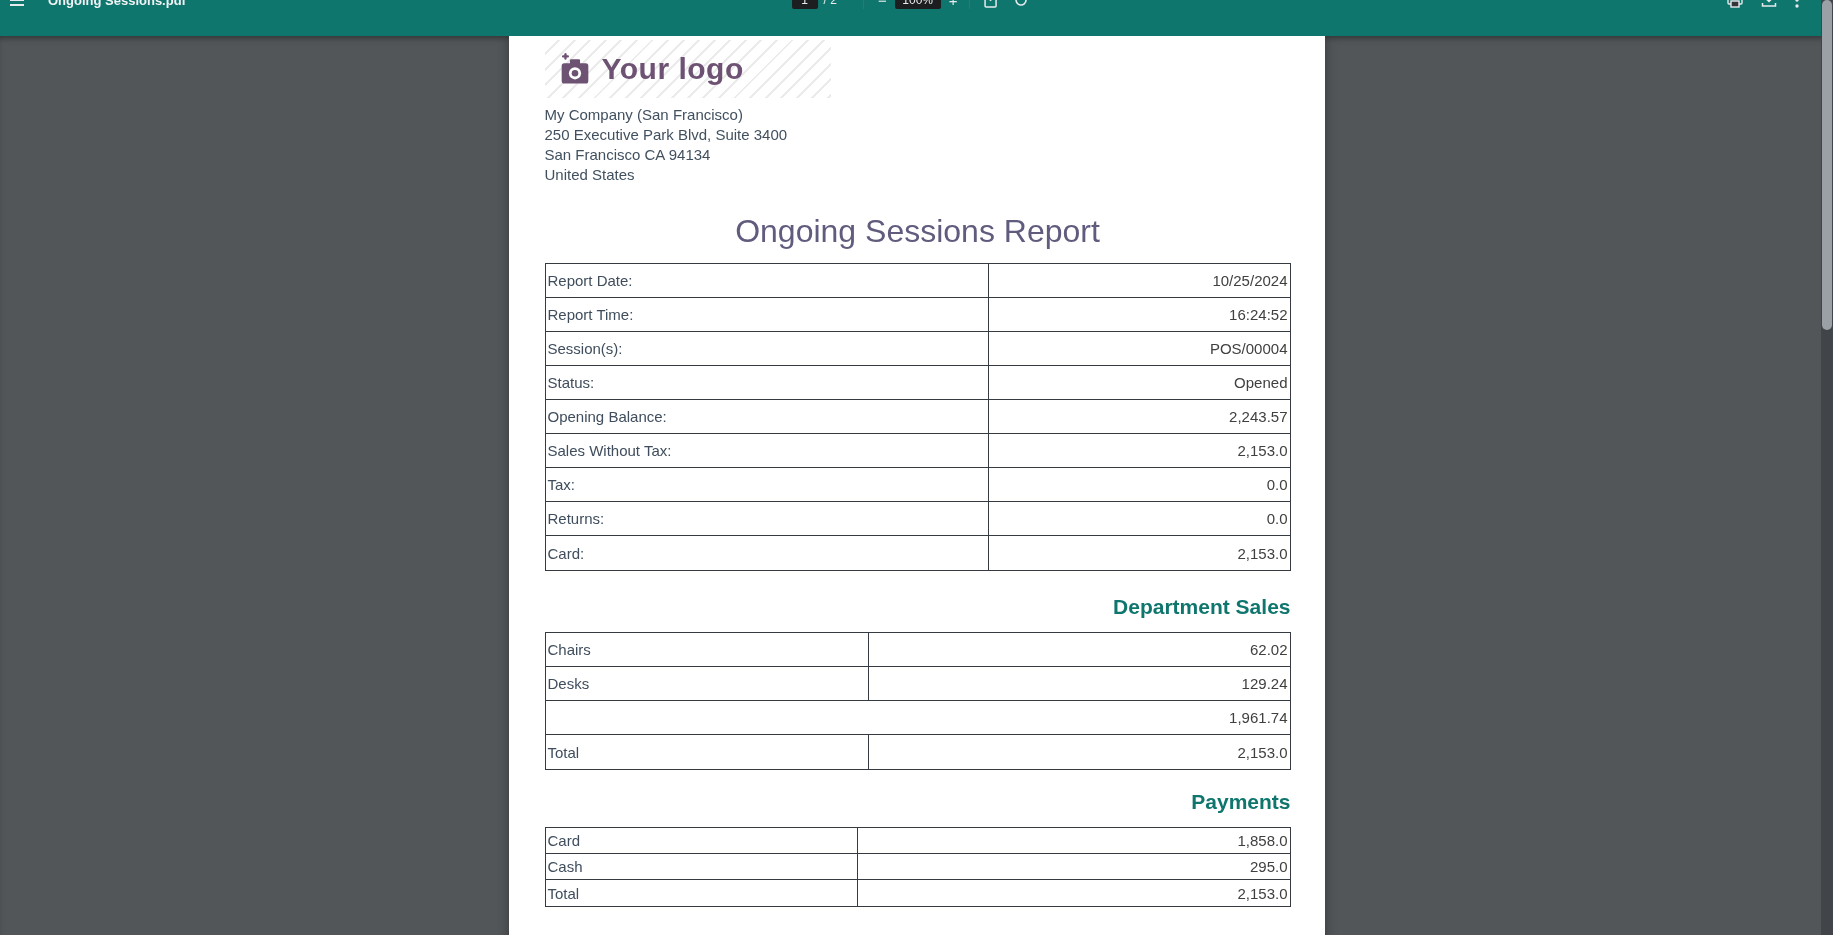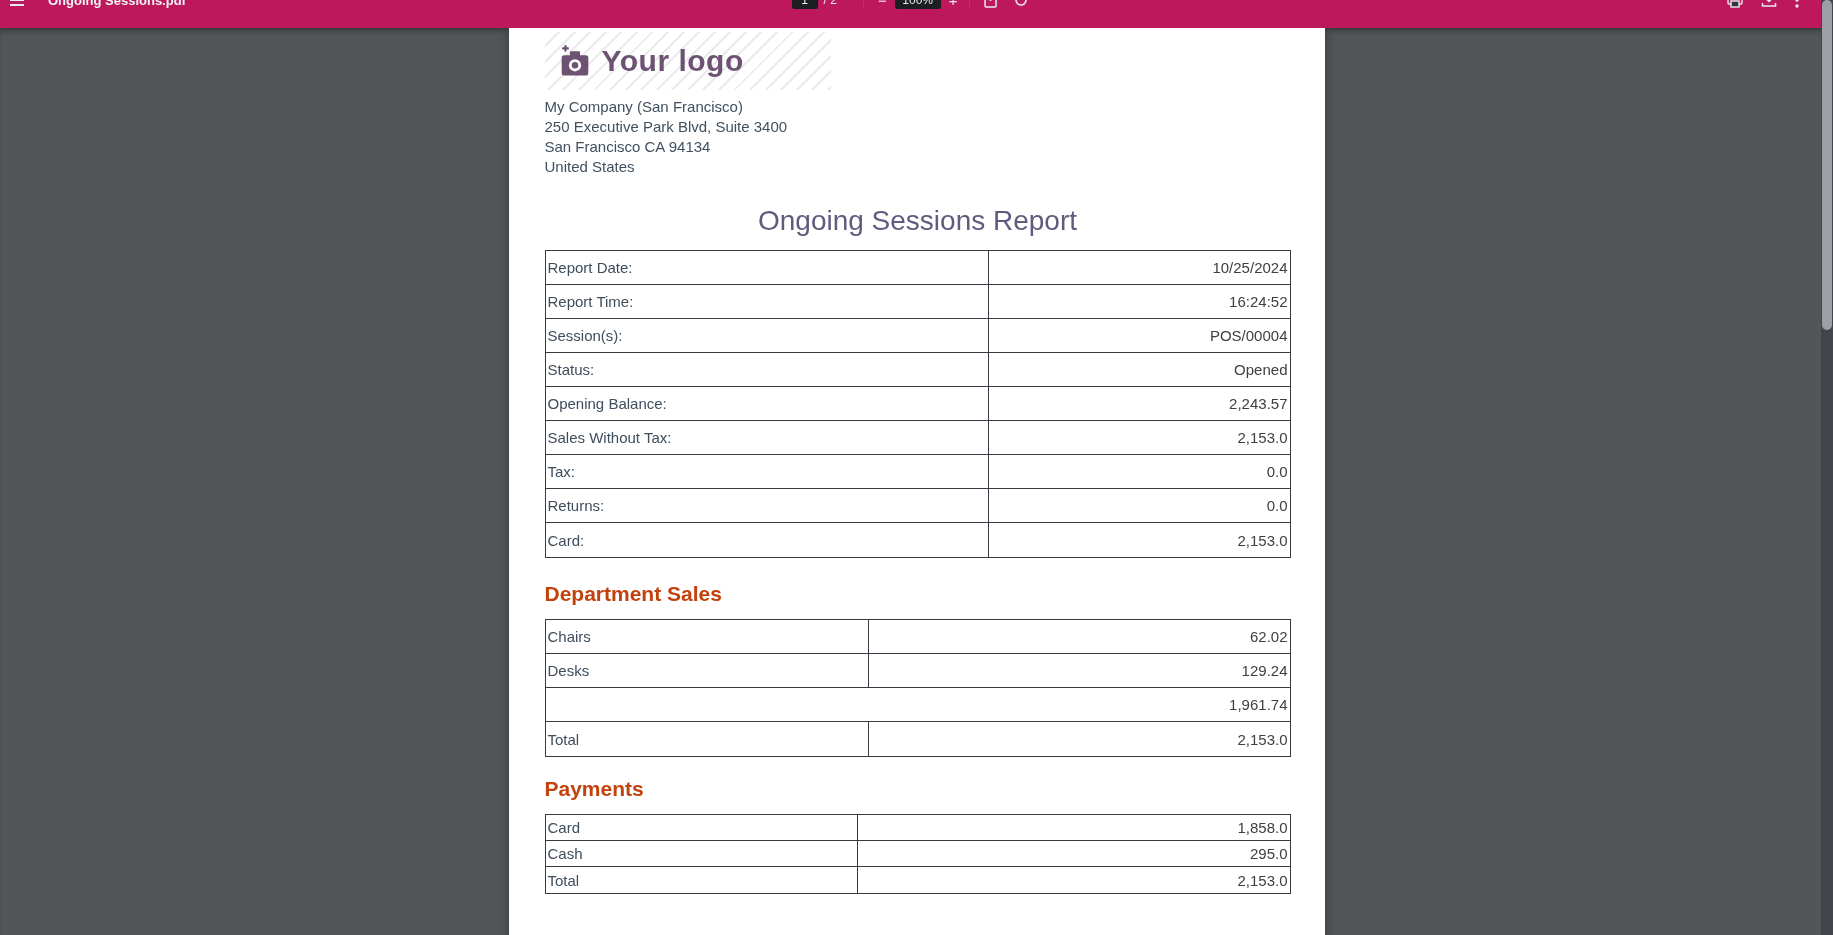--- a/index.html
+++ b/index.html
@@ -1,20 +1,20 @@
 <!DOCTYPE html>
 <html><head>
 <meta charset="utf-8">
 <style>
   * { margin:0; padding:0; box-sizing:border-box; }
   html,body { width:1833px; height:935px; overflow:hidden;
     font-family:"Liberation Sans", sans-serif; background:#525659; }
 
   
-  .toolbar { position:relative; height:28px; background:#be185d; z-index:5; overflow:hidden; }
+  .toolbar { position:relative; height:36px; background:#0f766e; z-index:5; overflow:hidden; }
   .toolbar-row { position:absolute; top:-26px; left:0; right:12px; height:52px;
     display:flex; align-items:center; color:#e8eaed; }
   .tb-left { position:absolute; left:10px; display:flex; align-items:center; height:52px; }
   .tb-title { margin-left:24px; font-size:13px; font-weight:bold; color:#f1f3f4; white-space:nowrap; }
   .tb-center { position:absolute; left:50%; transform:translateX(-50%);
     display:flex; align-items:center; height:52px; }
   .tb-right { position:absolute; right:22px; display:flex; align-items:center; height:52px; }
   .tb-input { width:26px; height:18px; background:#1c1e1f; border-radius:2px;
     color:#e8eaed; font-size:12px; display:flex; align-items:center; justify-content:center; }
   .tb-zoombox { width:46px; height:18px; background:#1c1e1f; border-radius:2px;
@@ -33,36 +33,36 @@
     box-shadow:0 2px 10px rgba(0,0,0,.35); padding:4px 34px 0 36px; position:relative; }
 
   
   .logo-box { margin-top:0; width:286px; height:58px; display:flex; align-items:center;
     padding-left:12px;
     background:repeating-linear-gradient(135deg,#ffffff 0px,#ffffff 9px,#ebebeb 9px,#ebebeb 11px); }
   .logo-text { font-size:30px; font-weight:bold; color:#6e5273; margin-left:9px; letter-spacing:0.5px; }
 
   .addr { margin-top:7px; font-size:15px; color:#41505f; line-height:20px; }
 
-  .report-title { margin-top:28px; text-align:center; font-size:28px; color:#5f5c7e; }
+  .report-title { margin-top:28px; text-align:center; font-size:32px; color:#5f5c7e; }
 
   .tbl { border:1.5px solid #363b41; margin-top:13px; }
   .tr { display:flex; align-items:center; border-bottom:1.5px solid #363b41; }
   .tr:last-child { border-bottom:none; }
   .td-label { font-size:15px; color:#3f4d5c; padding-left:2px;
     border-right:1.5px solid #363b41; align-self:stretch; display:flex; align-items:center; }
   .td-value { font-size:15px; color:#404040; flex:1; text-align:right; padding-right:2px; }
   .tbl-summary .tr { height:34px; }
   .tbl-summary .td-label { width:59.6%; }
   .tbl-dept .tr { height:34px; }
   .tbl-dept .td-label { width:43.5%; }
   .tbl-pay .tr { height:26px; }
   .tbl-pay .td-label { width:42%; }
 
-  .section-heading { text-align:left; font-size:21px; font-weight:bold; color:#c2410c; }
+  .section-heading { text-align:right; font-size:21px; font-weight:bold; color:#0f766e; }
   .h-dept { margin-top:24px; }
   .h-pay  { margin-top:20px; }
 
   
   .scrollbar { position:fixed; top:0; right:0; width:12px; height:935px; background:#41454a; z-index:9; }
   .scroll-thumb { position:absolute; top:0; left:1px; width:10px; height:330px;
     background:#9aa0a6; border-radius:5px; }
 
   svg { display:block; }
 </style>

